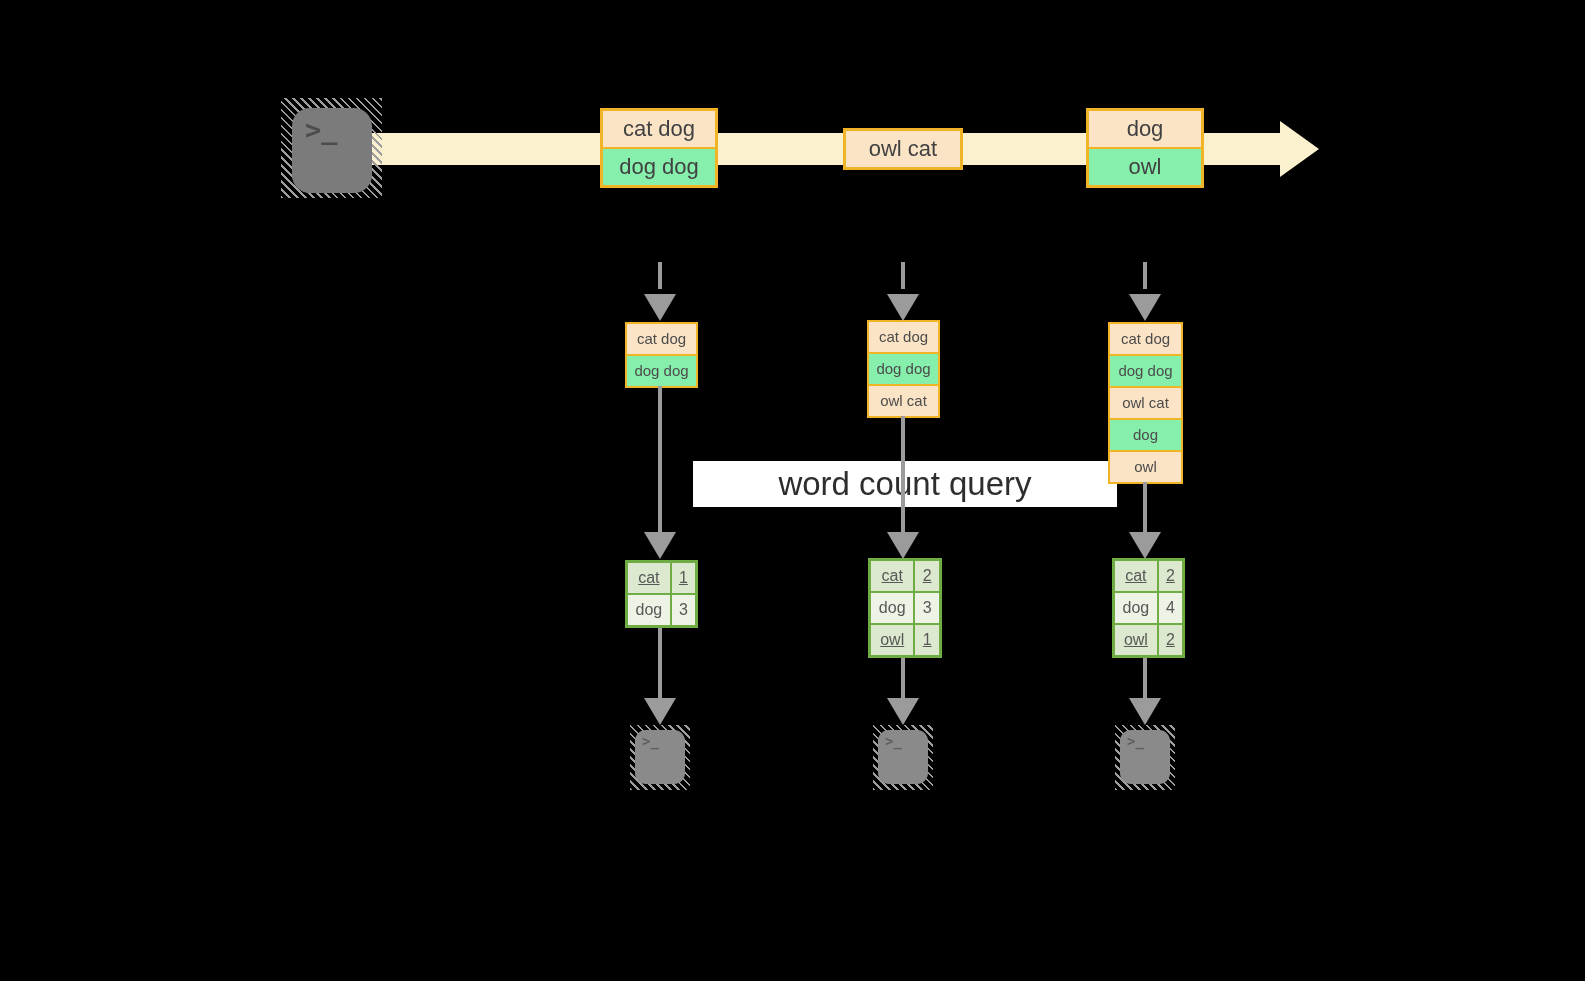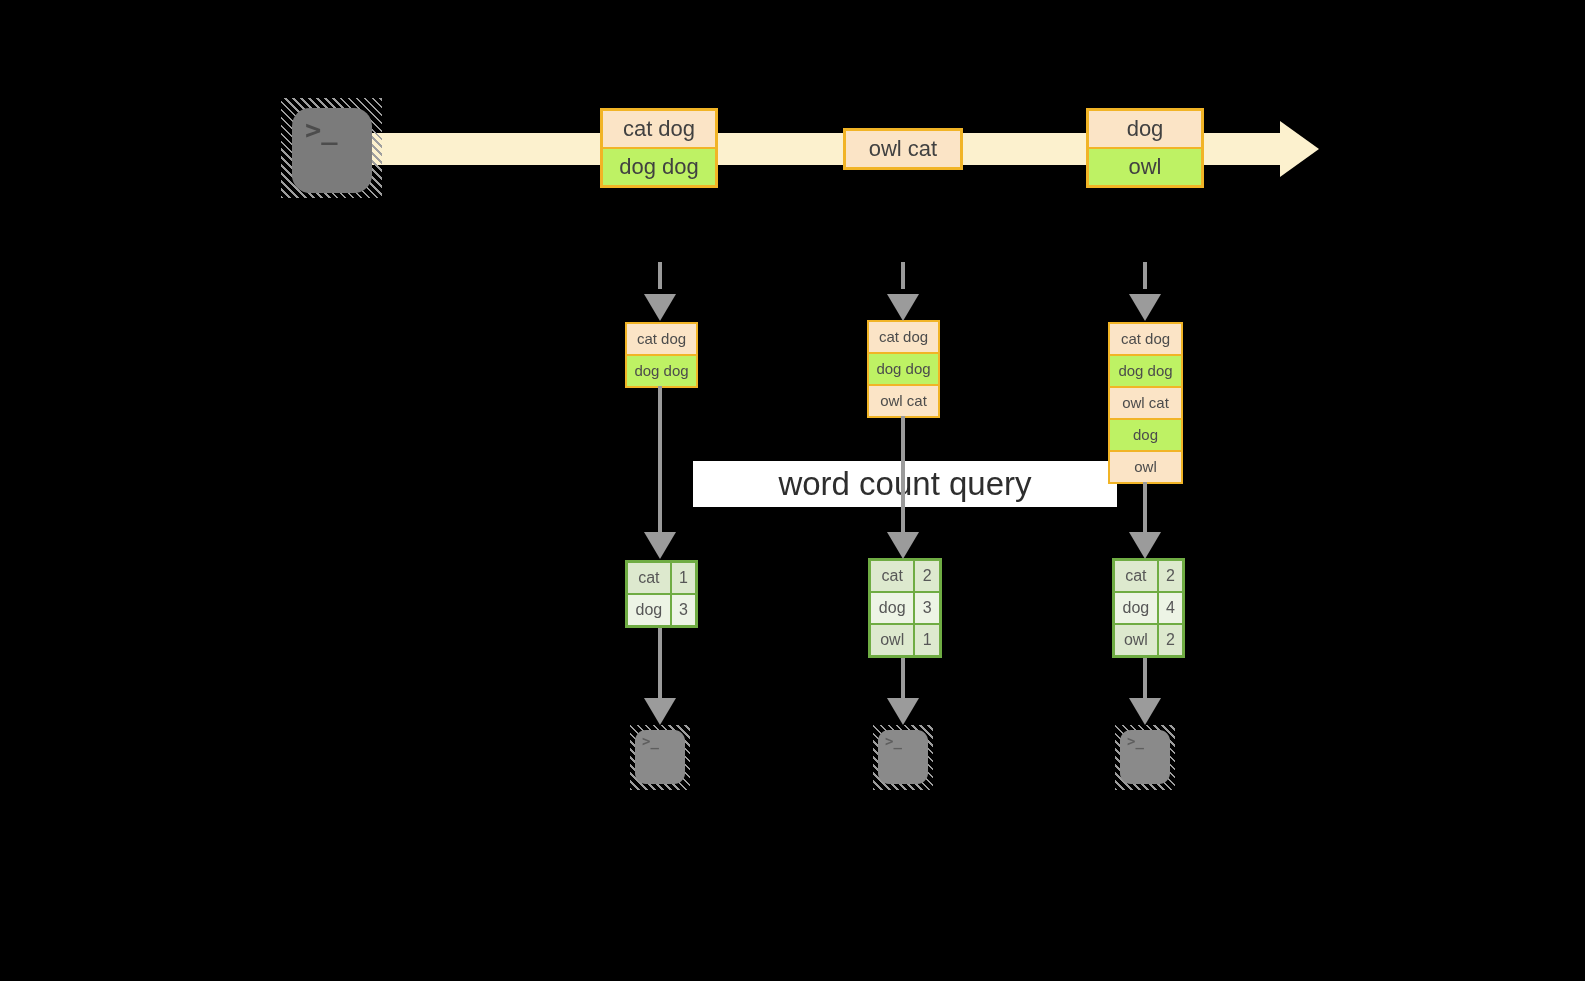--- a/index.html
+++ b/index.html
@@ -33,21 +33,21 @@
     background:#FBE4C6;
   }
   .obox .row{
     height:36px;line-height:36px;text-align:center;font-size:22px;color:#414141;
     border-top:2px solid #F1B426;
   }
   .obox .row:first-child{border-top:none;}
   .obox.stack .row{height:30px;line-height:30px;font-size:15px;color:#4c4c4c;}
   .obox.stack{border-width:2px;}
   .fa{background:#FBE4C6;}
-  .fb{background:#bef264;}
+  .fb{background:#86efac;}
   
   .vline{position:absolute;width:4px;background:#9B9B9B;z-index:4;}
   .tri-down{
     position:absolute;width:0;height:0;z-index:4;
     border-left:16px solid transparent;border-right:16px solid transparent;border-top:27px solid #9B9B9B;
   }
   
   .banner{
     position:absolute;left:693px;top:461px;width:424px;height:46px;background:#FFFFFF;z-index:2;
     display:flex;align-items:center;justify-content:center;
@@ -55,21 +55,21 @@
   }
   
   .gtable{
     position:absolute;box-sizing:border-box;z-index:3;
     border:3px solid #6FAC43;background:#6FAC43;
     display:grid;grid-template-columns:1.8fr 1fr;gap:2px;
   }
   .gtable .cell{
     height:30px;line-height:30px;text-align:center;font-size:16px;color:#575757;
   }
-  .ga{background:#DDE9CE;}
+  .ga{background:#DDE9CE;text-decoration:underline;}
   .gb{background:#EDF4E5;}
 </style>
 </head>
 <body>
 
 <div class="canvas">
 
   <div class="band"></div>
   <div class="band-head"></div>
 

